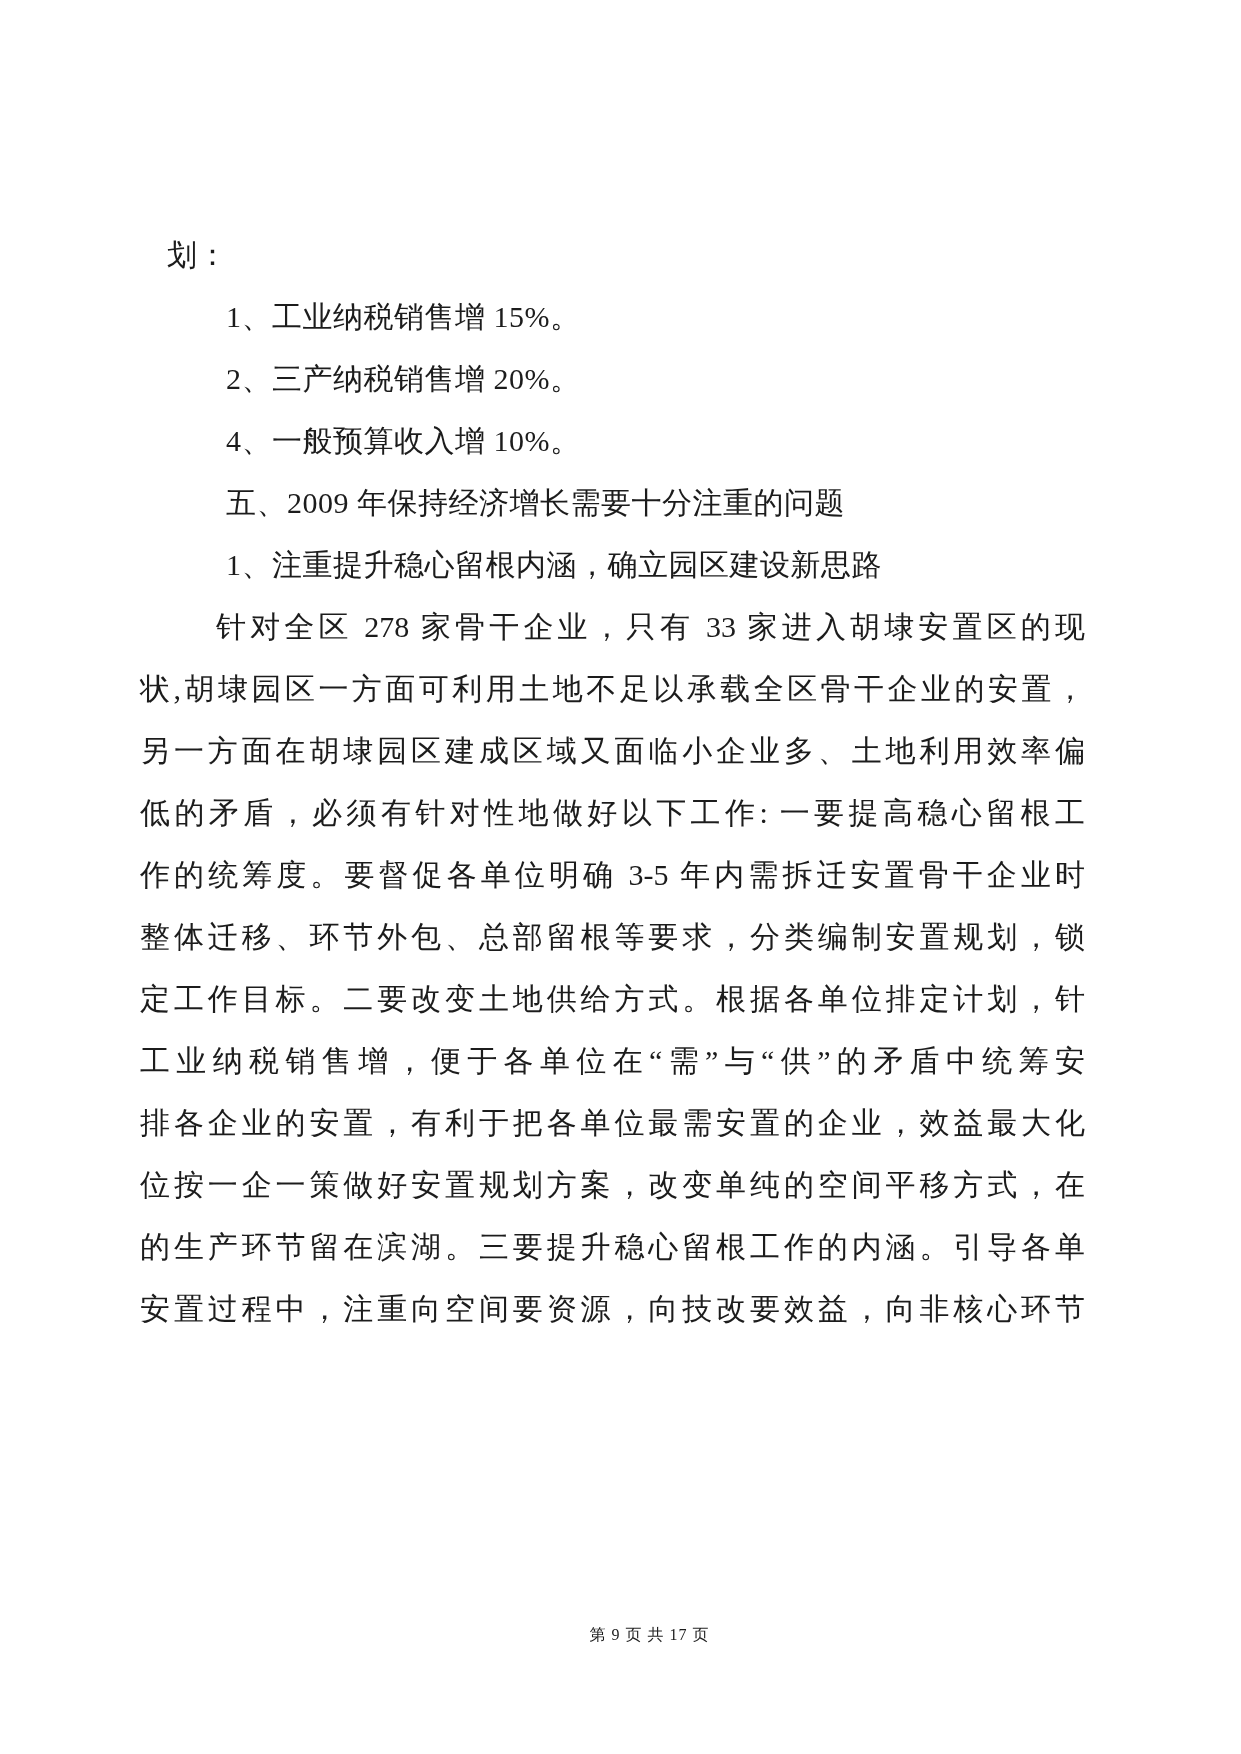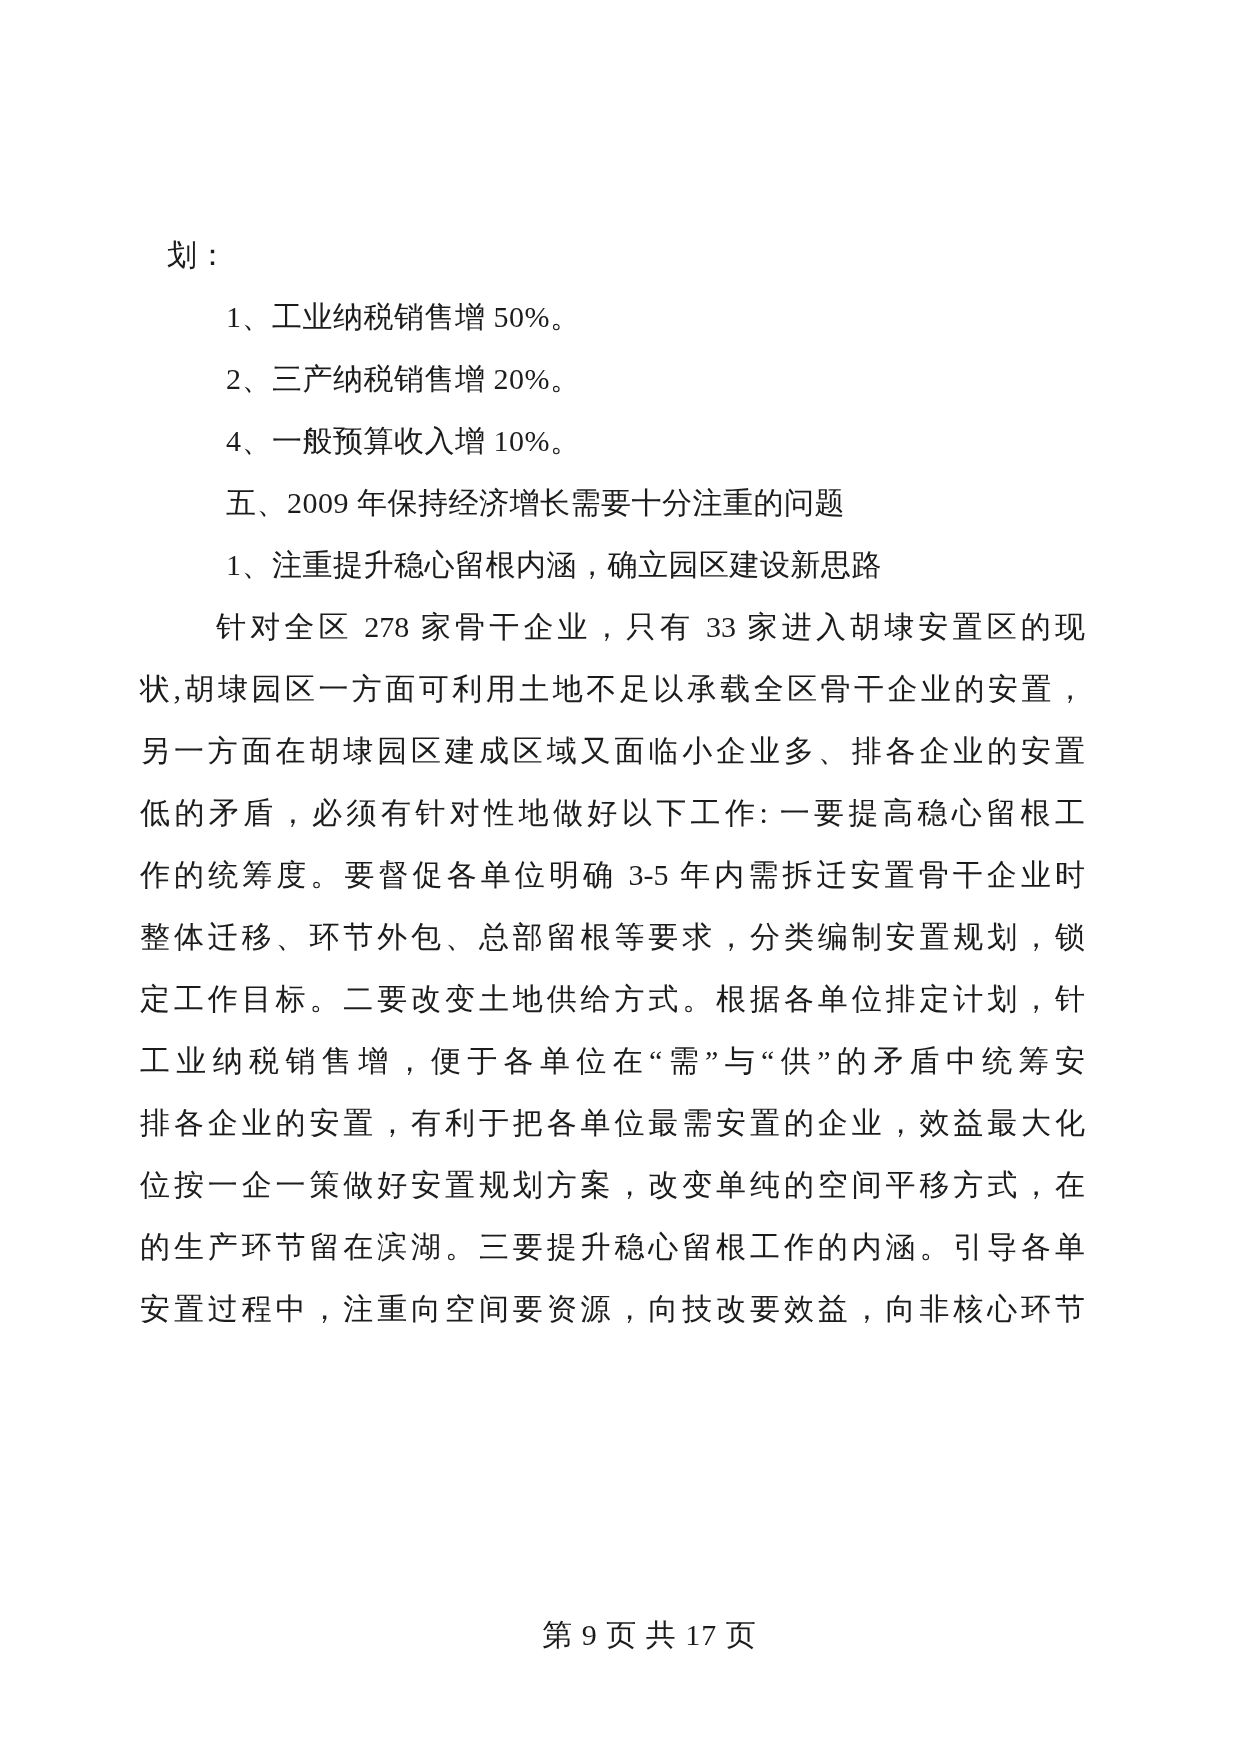--- a/index.html
+++ b/index.html
@@ -42,39 +42,39 @@
   }
   .footer {
     position: absolute;
     left: 0;
     right: 0;
     top: 1612px;
     height: 46px;
     line-height: 46px;
     text-align: center;
     text-indent: 58px;
-    font-size: 30px;
+    font-size: 16px;
     letter-spacing: 1px;
     color: #1c1c1c;
   }
 </style>
 </head>
 <body>
 
 <div class="page">
   <div class="text-col">
     <p class="line hang">划：</p>
-    <p class="line item">1、工业纳税销售增 50%。</p>
+    <p class="line item">1、工业纳税销售增 15%。</p>
     <p class="line item">2、三产纳税销售增 20%。</p>
     <p class="line item">4、一般预算收入增 10%。</p>
     <p class="line item">五、2009 年保持经济增长需要十分注重的问题</p>
     <p class="line item">1、注重提升稳心留根内涵，确立园区建设新思路</p>
     <p class="line para fill">针对全区 278 家骨干企业，只有 33 家进入胡埭安置区的现</p>
     <p class="line fill">状,胡埭园区一方面可利用土地不足以承载全区骨干企业的安置，</p>
-    <p class="line fill">另一方面在胡埭园区建成区域又面临小企业多、排各企业的安置</p>
+    <p class="line fill">另一方面在胡埭园区建成区域又面临小企业多、土地利用效率偏</p>
     <p class="line fill">低的矛盾，必须有针对性地做好以下工作: 一要提高稳心留根工</p>
     <p class="line fill">作的统筹度。要督促各单位明确 3-5 年内需拆迁安置骨干企业时</p>
     <p class="line fill">整体迁移、环节外包、总部留根等要求，分类编制安置规划，锁</p>
     <p class="line fill">定工作目标。二要改变土地供给方式。根据各单位排定计划，针</p>
     <p class="line fill">工业纳税销售增，便于各单位在“需”与“供”的矛盾中统筹安</p>
     <p class="line fill">排各企业的安置，有利于把各单位最需安置的企业，效益最大化</p>
     <p class="line fill">位按一企一策做好安置规划方案，改变单纯的空间平移方式，在</p>
     <p class="line fill">的生产环节留在滨湖。三要提升稳心留根工作的内涵。引导各单</p>
     <p class="line fill">安置过程中，注重向空间要资源，向技改要效益，向非核心环节</p>
   </div>

